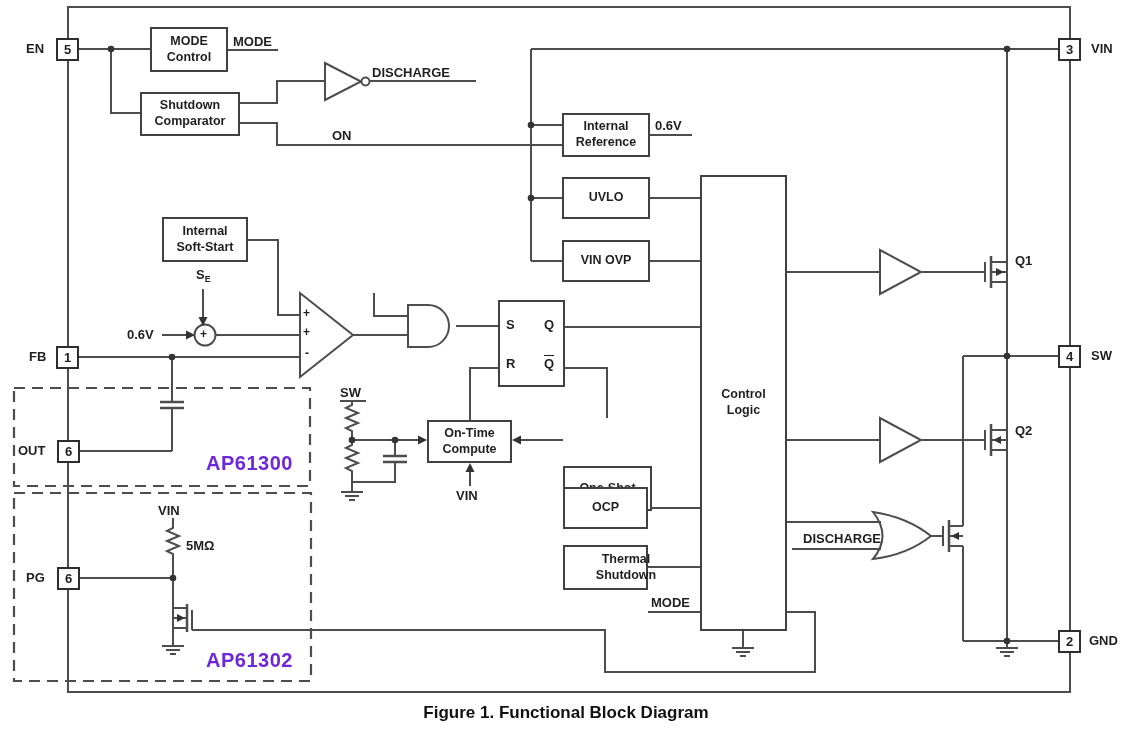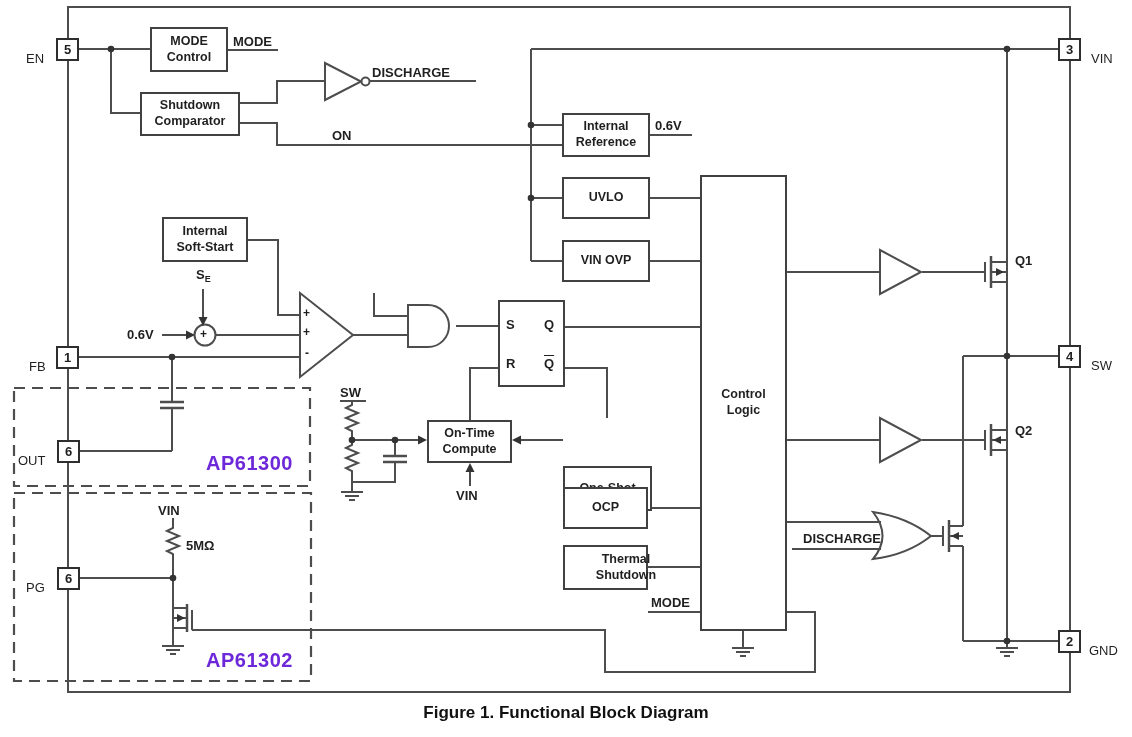--- a/index.html
+++ b/index.html
@@ -6,21 +6,21 @@
   #canvas{position:relative;width:1132px;height:737px;background:#fff;
           font-family:"Liberation Sans", sans-serif;overflow:hidden;}
   svg{position:absolute;left:0;top:0;}
   .blk{position:absolute;box-sizing:border-box;border:2px solid #414141;background:#fff;
        display:flex;align-items:center;justify-content:center;text-align:center;
        font-weight:bold;font-size:12.5px;line-height:1.25;color:#1f1f1f;white-space:pre-line;}
   .pinbox{position:absolute;box-sizing:border-box;width:23px;height:23px;border:2px solid #2e2e2e;
           background:#fff;display:flex;align-items:center;justify-content:center;
           font-weight:bold;font-size:13px;color:#1f1f1f;}
   .lbl{position:absolute;font-weight:bold;font-size:13px;color:#1f1f1f;white-space:nowrap;}
-  .pinlbl{position:absolute;font-weight:normal;font-size:13px;color:#1f1f1f;white-space:nowrap;margin-top:10px;}
+  .pinlbl{position:absolute;font-weight:bold;font-size:13px;color:#1f1f1f;white-space:nowrap;}
   .sign{position:absolute;font-weight:bold;font-size:12px;color:#1f1f1f;}
   .latchlbl{position:absolute;font-weight:bold;font-size:13px;color:#1f1f1f;}
   .overline{text-decoration:overline;}
   .variant{position:absolute;font-weight:bold;font-size:20px;color:#6d28d9;letter-spacing:.5px;}
   .sub{font-size:9px;vertical-align:-3px;font-weight:bold;}
   #caption{position:absolute;left:0;top:703px;width:100%;text-align:center;
            font-weight:bold;font-size:17px;color:#111;}
 </style>
 </head>
 <body>

